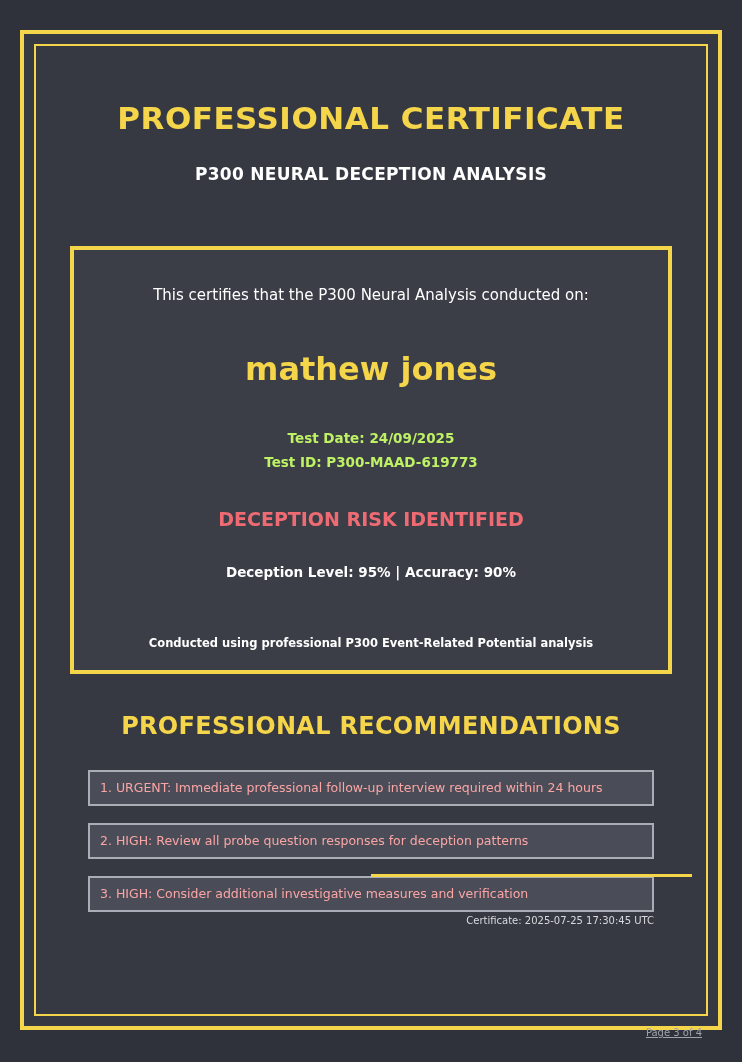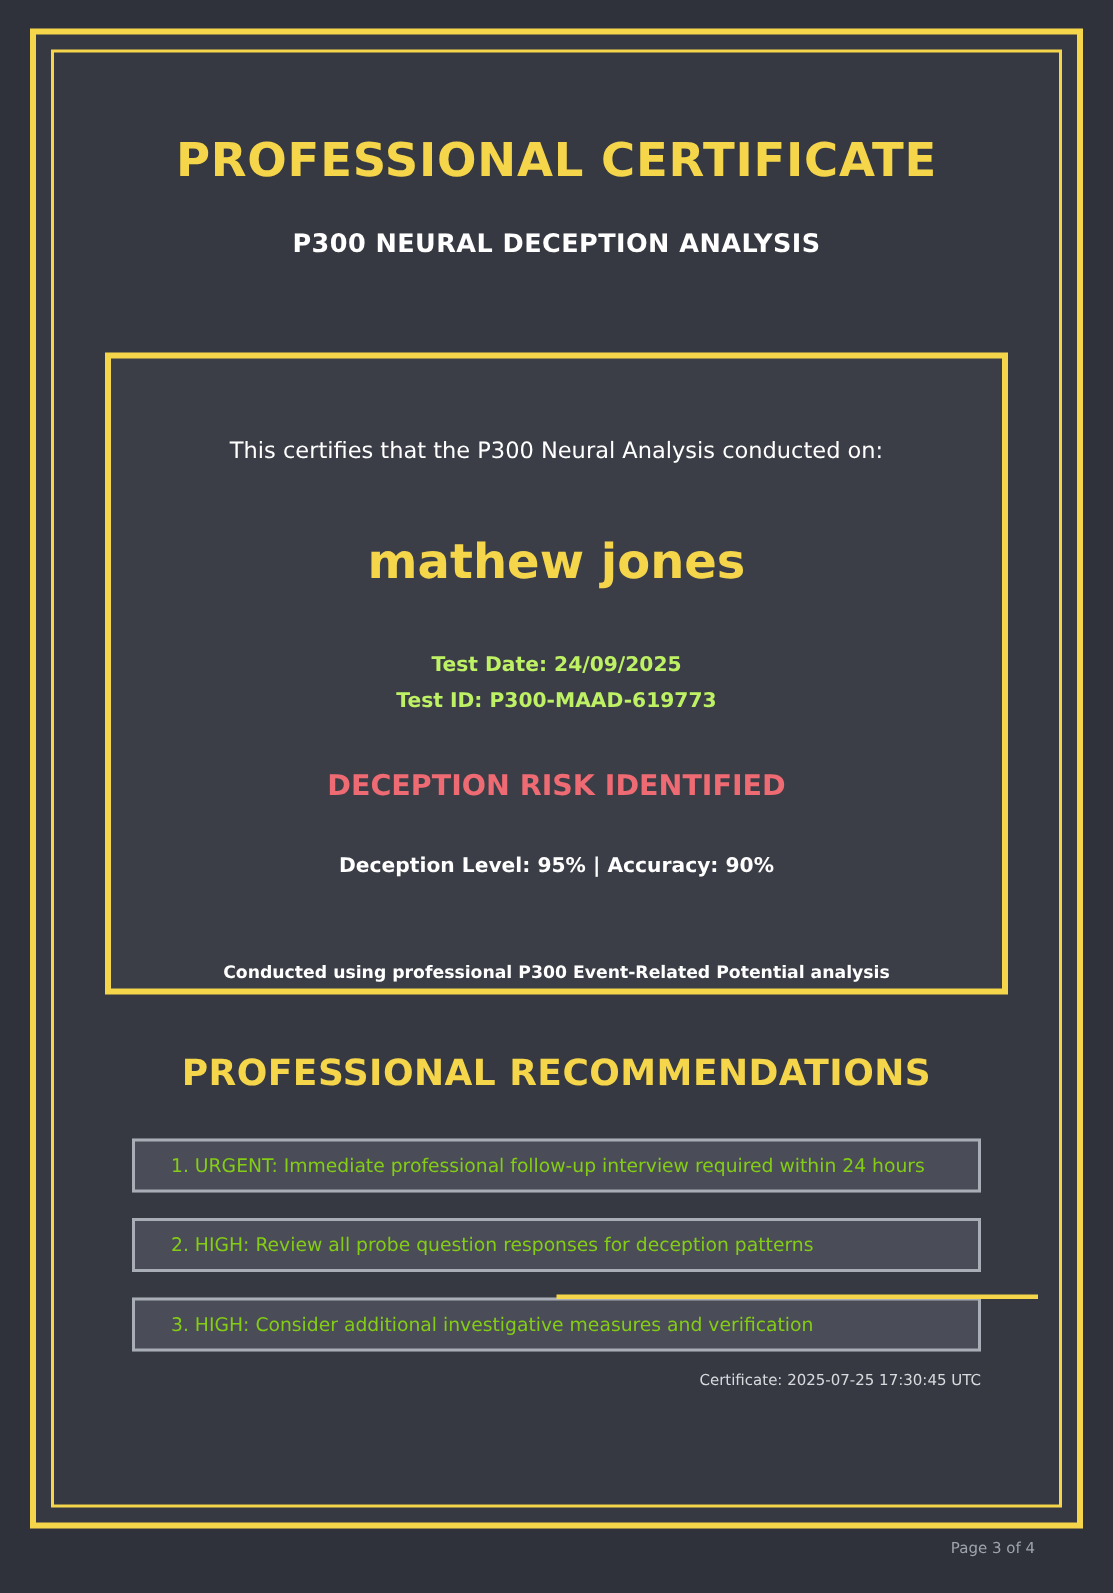--- a/index.html
+++ b/index.html
@@ -20,21 +20,21 @@
     left: 0; top: 0;
     width: 742px;
     height: 1062px;
     background: #2f323b;
     box-sizing: border-box;
   }
   
   .outer-frame {
     position: absolute;
     left: 20px;
-    top: 19px;
+    top: 30px;
     width: 702px;
     height: 1000px;
     border: 4px solid #f5d54a;
     box-sizing: border-box;
     background: #363942;
   }
   .inner-pad {
     position: absolute;
     left: 10px;
     top: 10px;
@@ -64,21 +64,21 @@
     font-size: 17px;
     font-weight: bold;
     margin-top: 28px;
     letter-spacing: 0.3px;
   }
   
   .cert-box {
     margin: 62px 6px 0 6px;
     border: 4px solid #f5d54a;
     box-sizing: border-box;
-    padding: 40px 20px 30px 20px;
+    padding: 24px 20px 30px 20px;
     background: #3b3e47;
     height: 428px;
   }
   .certifies-line {
     text-align: center;
     font-size: 15px;
     color: #ffffff;
     margin-top: 12px;
   }
   .subject-name {
@@ -129,23 +129,23 @@
   }
   .rec-list {
     margin: 30px 24px 0 24px;
   }
   .rec-item {
     border: 2px solid #a8adb6;
     background: #4a4d57;
     box-sizing: border-box;
     height: 36px;
     line-height: 32px;
-    padding: 0 24px;
+    padding: 0 10px;
     font-size: 12.5px;
-    color: #84cc16;
+    color: #fca5a5;
     margin-bottom: 17px;
     position: relative;
   }
   .rec-item.accent::before {
     content: "";
     position: absolute;
     left: 50%;
     right: -40px;
     top: -4px;
     height: 3px;
@@ -154,24 +154,25 @@
   .cert-stamp {
     position: absolute;
     right: 88px;
     top: 915px;
     font-size: 10px;
     color: #d8dade;
     text-align: center;
   }
   .page-number {
     position: absolute;
-    right: 52px;
+    right: 40px;
     bottom: 24px;
     font-size: 10px;
     color: #9ea3ad;
+    text-decoration: underline;
   }
 </style>
 </head>
 <body>
 
 <div class="page">
   <div class="outer-frame">
     <div class="inner-pad">
       <div class="content">
 

